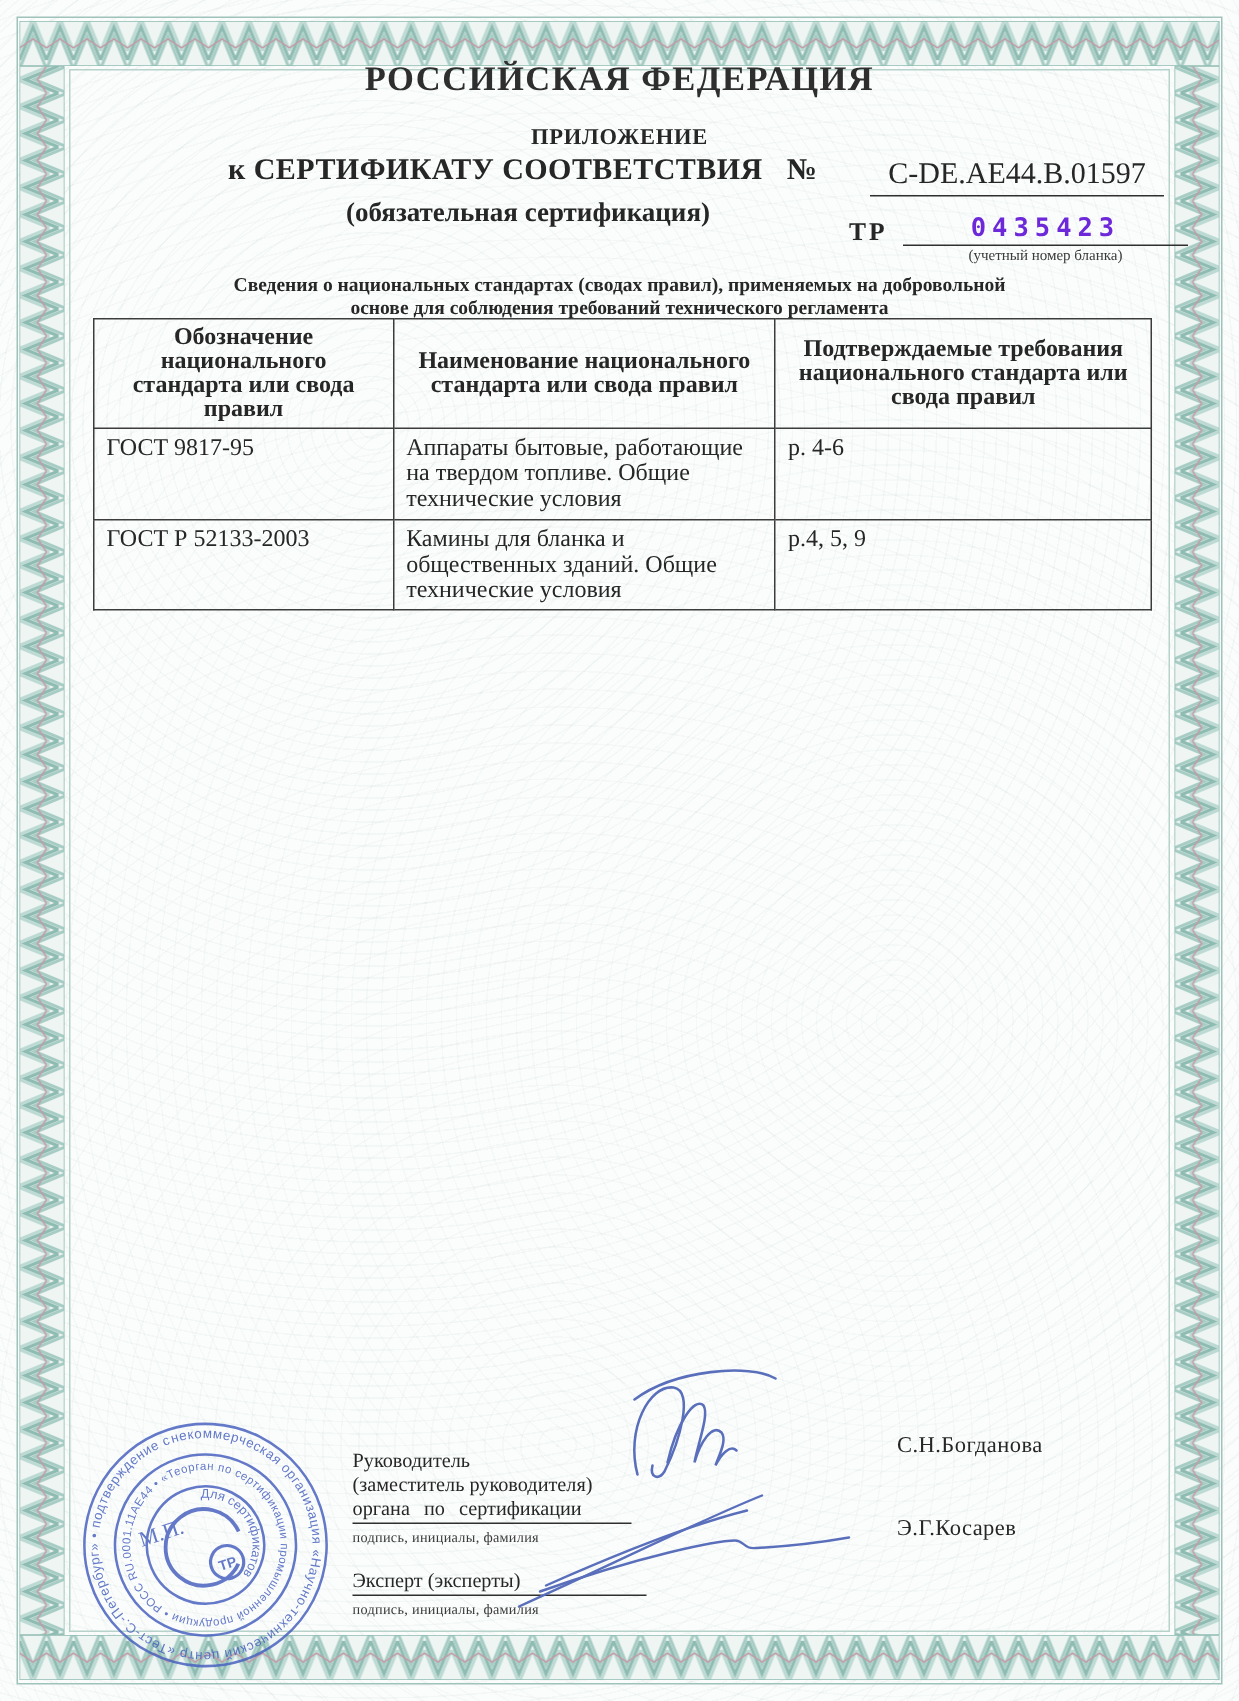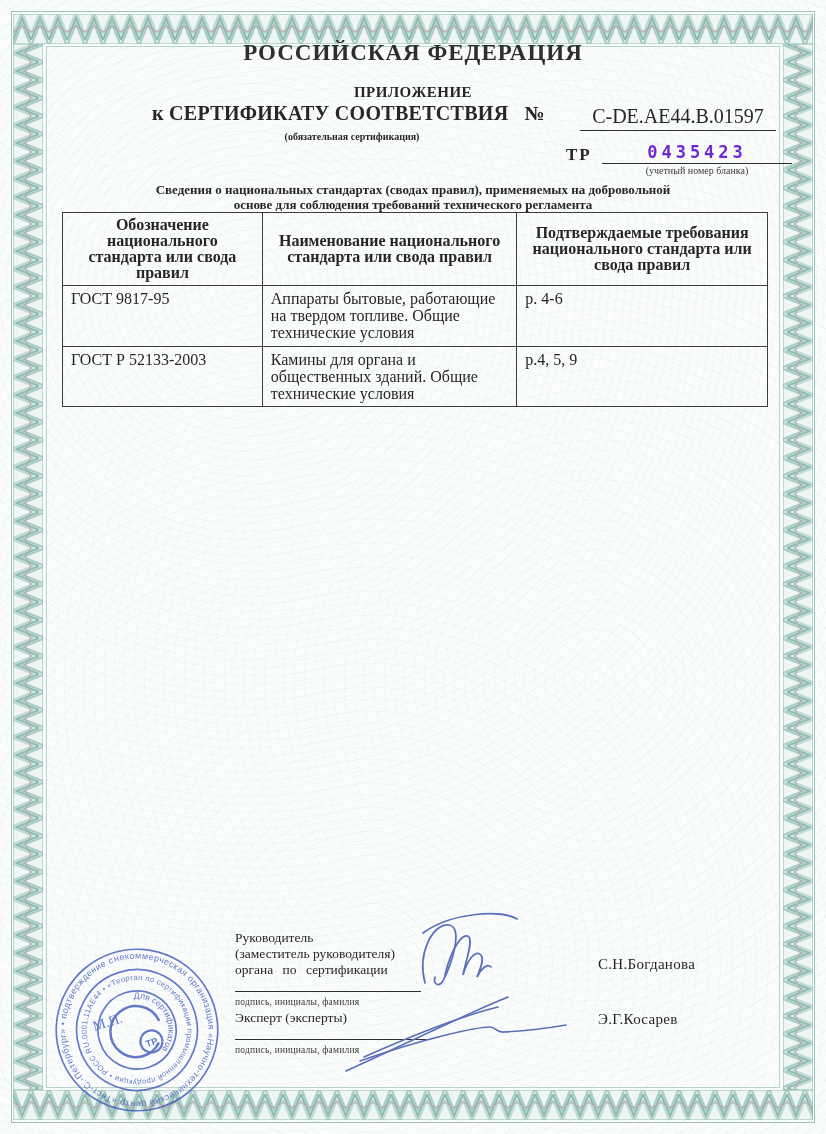--- a/index.html
+++ b/index.html
@@ -27,37 +27,37 @@
   .band.right{right:13px;top:44px;}
 
   .abs{position:absolute;}
   .center{width:100%;text-align:center;}
 
   .country-title{top:40px;font-size:23px;font-weight:bold;letter-spacing:1px;color:#2e2e2e;}
   .appendix{top:84px;font-size:15px;font-weight:bold;letter-spacing:0.5px;}
   .cert-label{top:102px;left:152px;font-size:20px;font-weight:bold;letter-spacing:0.3px;}
   .num-sign{margin-left:16px;}
   .cert-number{top:105px;left:580px;width:196px;text-align:center;border-bottom:1.5px solid #2f2f2f;font-size:20px;padding-bottom:2px;}
-  .cert-type{top:131px;left:152px;width:400px;text-align:center;font-size:10px;font-weight:bold;}
+  .cert-type{top:131px;left:152px;width:400px;text-align:center;font-size:18px;font-weight:bold;}
   .tr-label{top:145px;left:566px;font-size:17px;font-weight:bold;letter-spacing:2px;}
   .blank-number{top:142px;left:602px;width:190px;text-align:center;border-bottom:1.5px solid #2f2f2f;
     font-family:"DejaVu Sans Mono", monospace;font-size:17px;font-weight:bold;letter-spacing:4px;color:#6d28d9;padding-bottom:1px;}
   .blank-caption{top:165px;left:602px;width:190px;text-align:center;font-size:10px;color:#3a3a3a;}
   .intro{top:182px;font-size:13px;font-weight:bold;line-height:15px;}
 
   table.standards{position:absolute;top:212px;left:62px;width:706px;border-collapse:collapse;font-size:16px;}
   table.standards th, table.standards td{border:1.6px solid #3c3c3c;}
   table.standards th{font-weight:bold;text-align:center;vertical-align:middle;padding:4px 10px;line-height:16px;height:48px;}
   table.standards td{vertical-align:top;text-align:left;padding:4px 8px;line-height:17px;margin-left:43px;}
   tr.row-1 td{height:52px;}
   tr.row-2 td{height:38px;}
 
-  .sig-block{left:235px;font-size:13.5px;line-height:16px;}
+  .sig-block{left:235px;font-size:13.5px;line-height:16px;margin-top:36px;}
   .sig-head{top:930px;}
-  .sig-underline{border-bottom:1px solid #2f2f2f;padding-bottom:13px;}
+  .sig-underline{border-bottom:1px solid #2f2f2f;padding-bottom:1px;}
   .sig-head .sig-underline{display:inline-block;width:186px;word-spacing:6px;}
   .sig-caption{font-size:9.5px;color:#3a3a3a;margin-top:2px;letter-spacing:0.2px;}
   .sig-expert{top:1010px;}
   .sig-expert .sig-underline{display:inline-block;width:196px;}
   .sig-name{left:598px;font-size:15px;letter-spacing:0.3px;text-align:center;}
   .name-head{top:956px;}
   .name-expert{top:1011px;}
 
   .stamp{left:52px;top:945px;opacity:0.85;transform:rotate(-18deg);}
   .sig-ink{pointer-events:none;}
@@ -154,21 +154,21 @@
     </tr>
   </thead>
   <tbody>
     <tr class="row-1">
       <td>ГОСТ 9817-95</td>
       <td>Аппараты бытовые, работающие на твердом топливе. Общие технические условия</td>
       <td>р. 4-6</td>
     </tr>
     <tr class="row-2">
       <td>ГОСТ Р 52133-2003</td>
-      <td>Камины для органа и общественных зданий. Общие технические условия</td>
+      <td>Камины для бланка и общественных зданий. Общие технические условия</td>
       <td>р.4, 5, 9</td>
     </tr>
   </tbody>
 </table>
 
 <div class="abs sig-block sig-head">
   <div>Руководитель</div>
   <div>(заместитель руководителя)</div>
   <div class="sig-underline">органа по сертификации</div>
   <div class="sig-caption">подпись, инициалы, фамилия</div>

